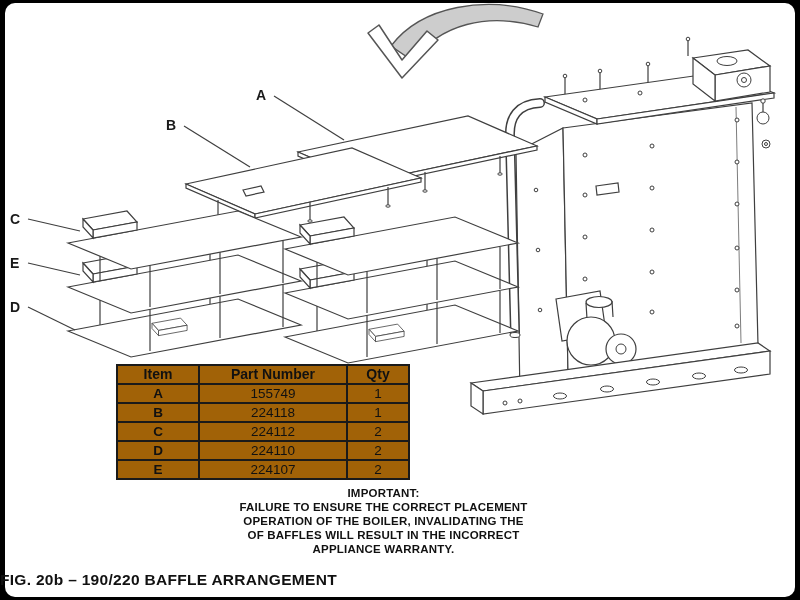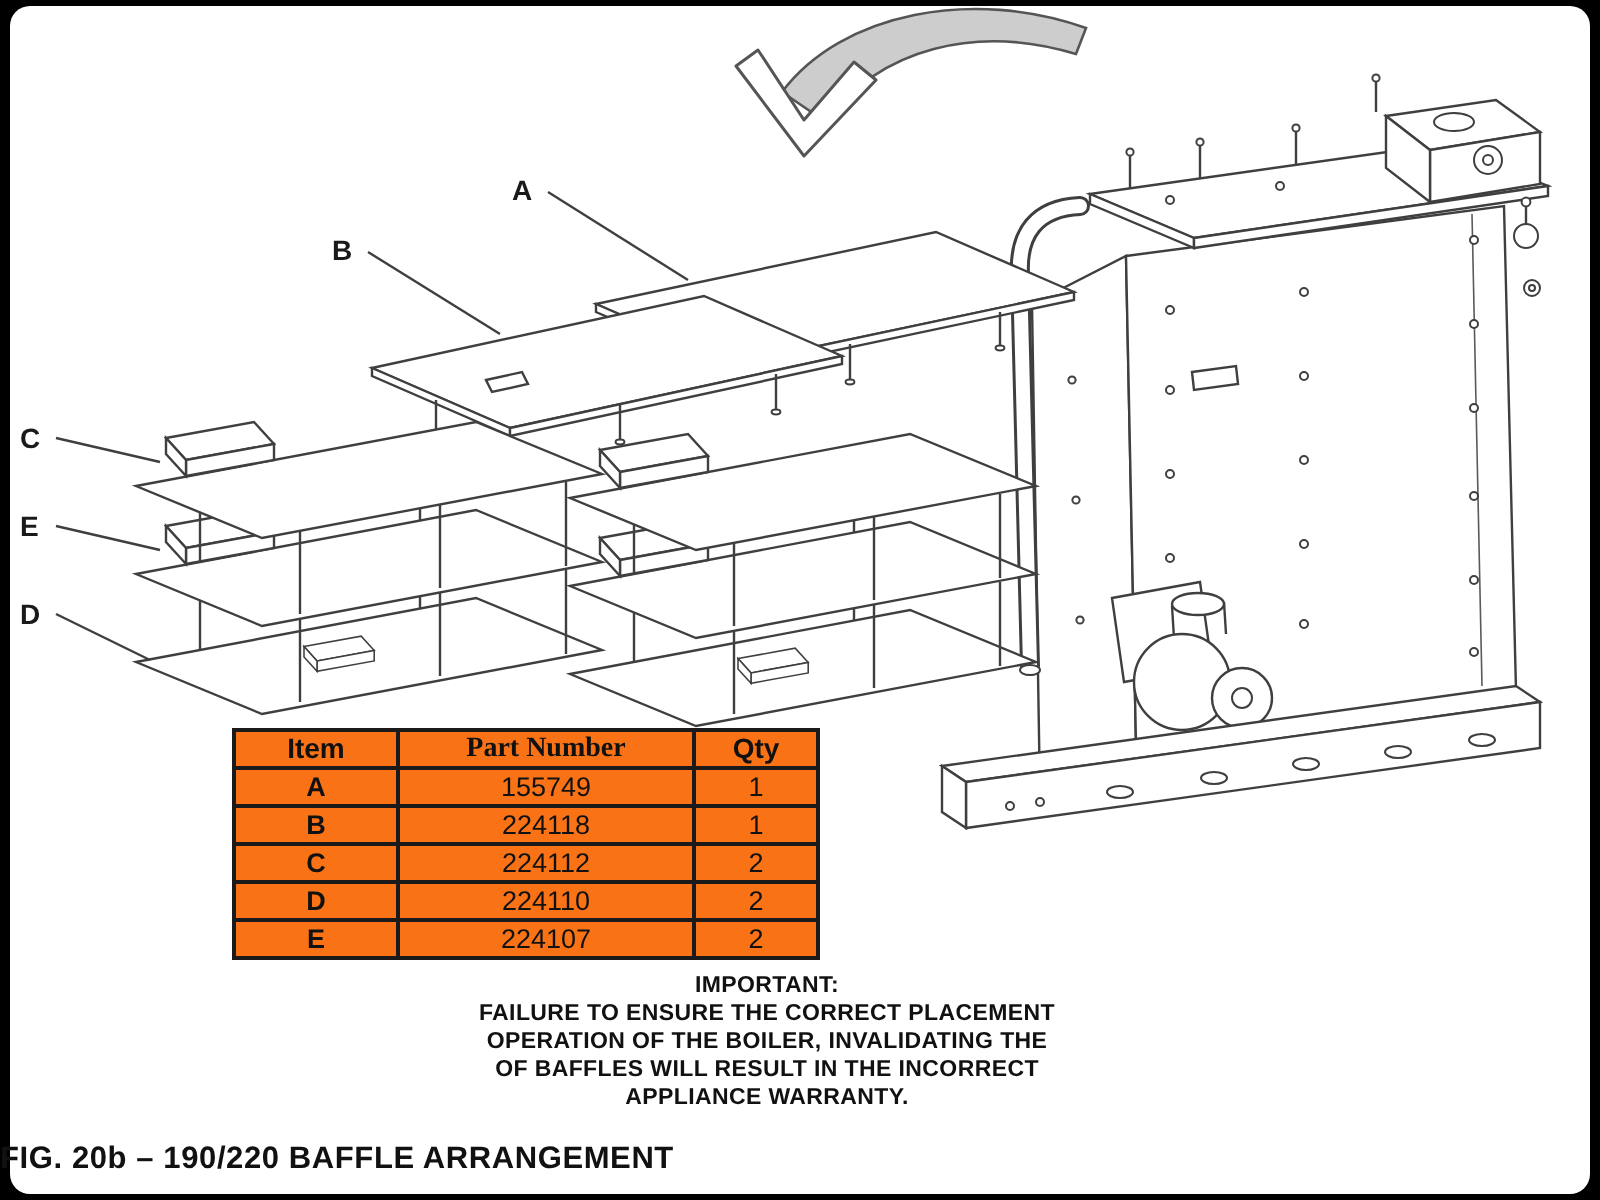--- a/index.html
+++ b/index.html
@@ -9,28 +9,28 @@
   .sheet { position:absolute; left:5px; top:3px; right:5px; bottom:3px; background:#fff; border-radius:10px; }
   svg.art { position:absolute; left:0; top:0; width:800px; height:600px; }
 
   
   .ln   { stroke:#3f3f3f; stroke-width:1.2; fill:#fff; }
   .wire { stroke:#3f3f3f; stroke-width:1.2; fill:none; }
   .thin { stroke:#5a5a5a; stroke-width:0.8; fill:none; }
   .dot  { stroke:#3f3f3f; stroke-width:1; fill:#fff; }
   .lbl  { font:700 14px "Liberation Sans", sans-serif; fill:#1a1a1a; }
 
-  .parts-table { position:absolute; left:116px; top:364px; border-collapse:collapse; background:#f97316; }
+  .parts-table { position:absolute; left:116px; top:364px; border-collapse:collapse; background:#a16207; }
   .parts-table th, .parts-table td {
     border:2px solid #1a1a1a; text-align:center; font-size:13.5px;
     padding:1px 8px; color:#111; height:17px; line-height:15px;
   }
   .parts-table th { font-weight:bold; font-size:14px; }
   .col-item { width:82px; }
-  .col-part { width:148px;font-family:Liberation Serif, serif; }
+  .col-part { width:148px; }
   .col-qty  { width:62px; }
   .cell-item { font-weight:bold; }
 
   .notice { position:absolute; left:0; right:33px; top:486px; text-align:center;
             font-weight:bold; font-size:11.5px; line-height:14px; color:#111; letter-spacing:.2px; }
   .caption { position:absolute; left:0; right:30px; top:571px; text-align:left;
              font-weight:bold; font-size:15.5px; color:#111; letter-spacing:.3px; }
 </style>
 </head>
 <body>

